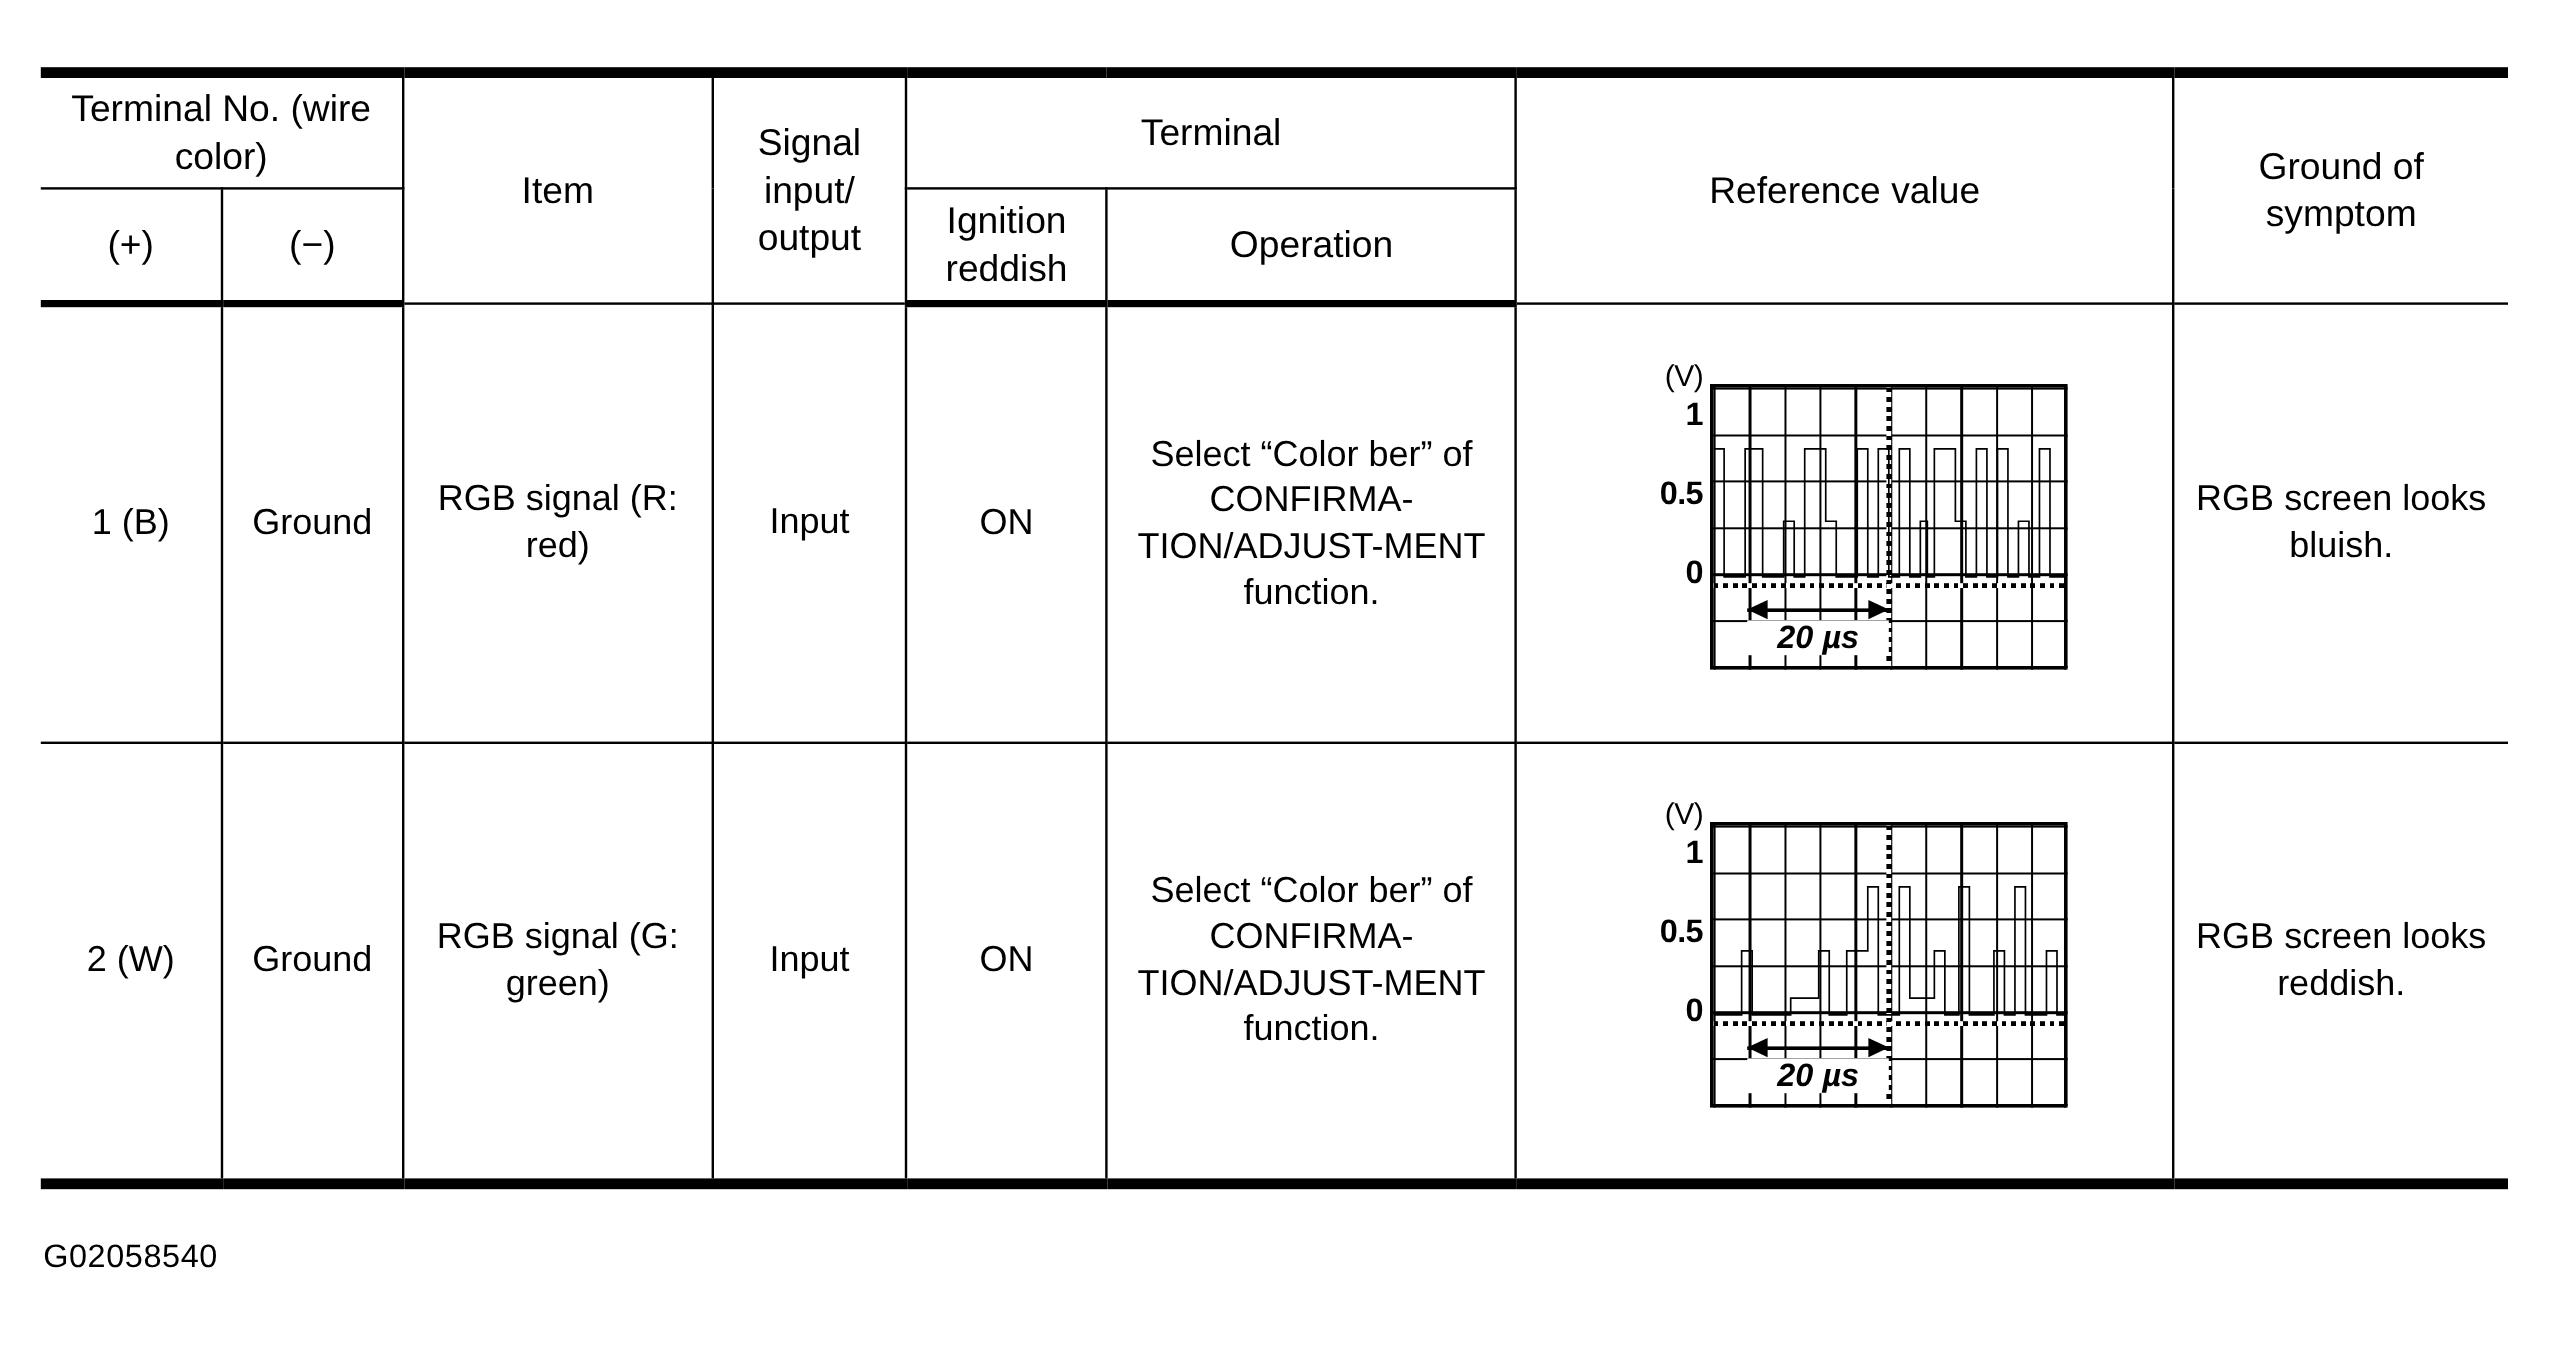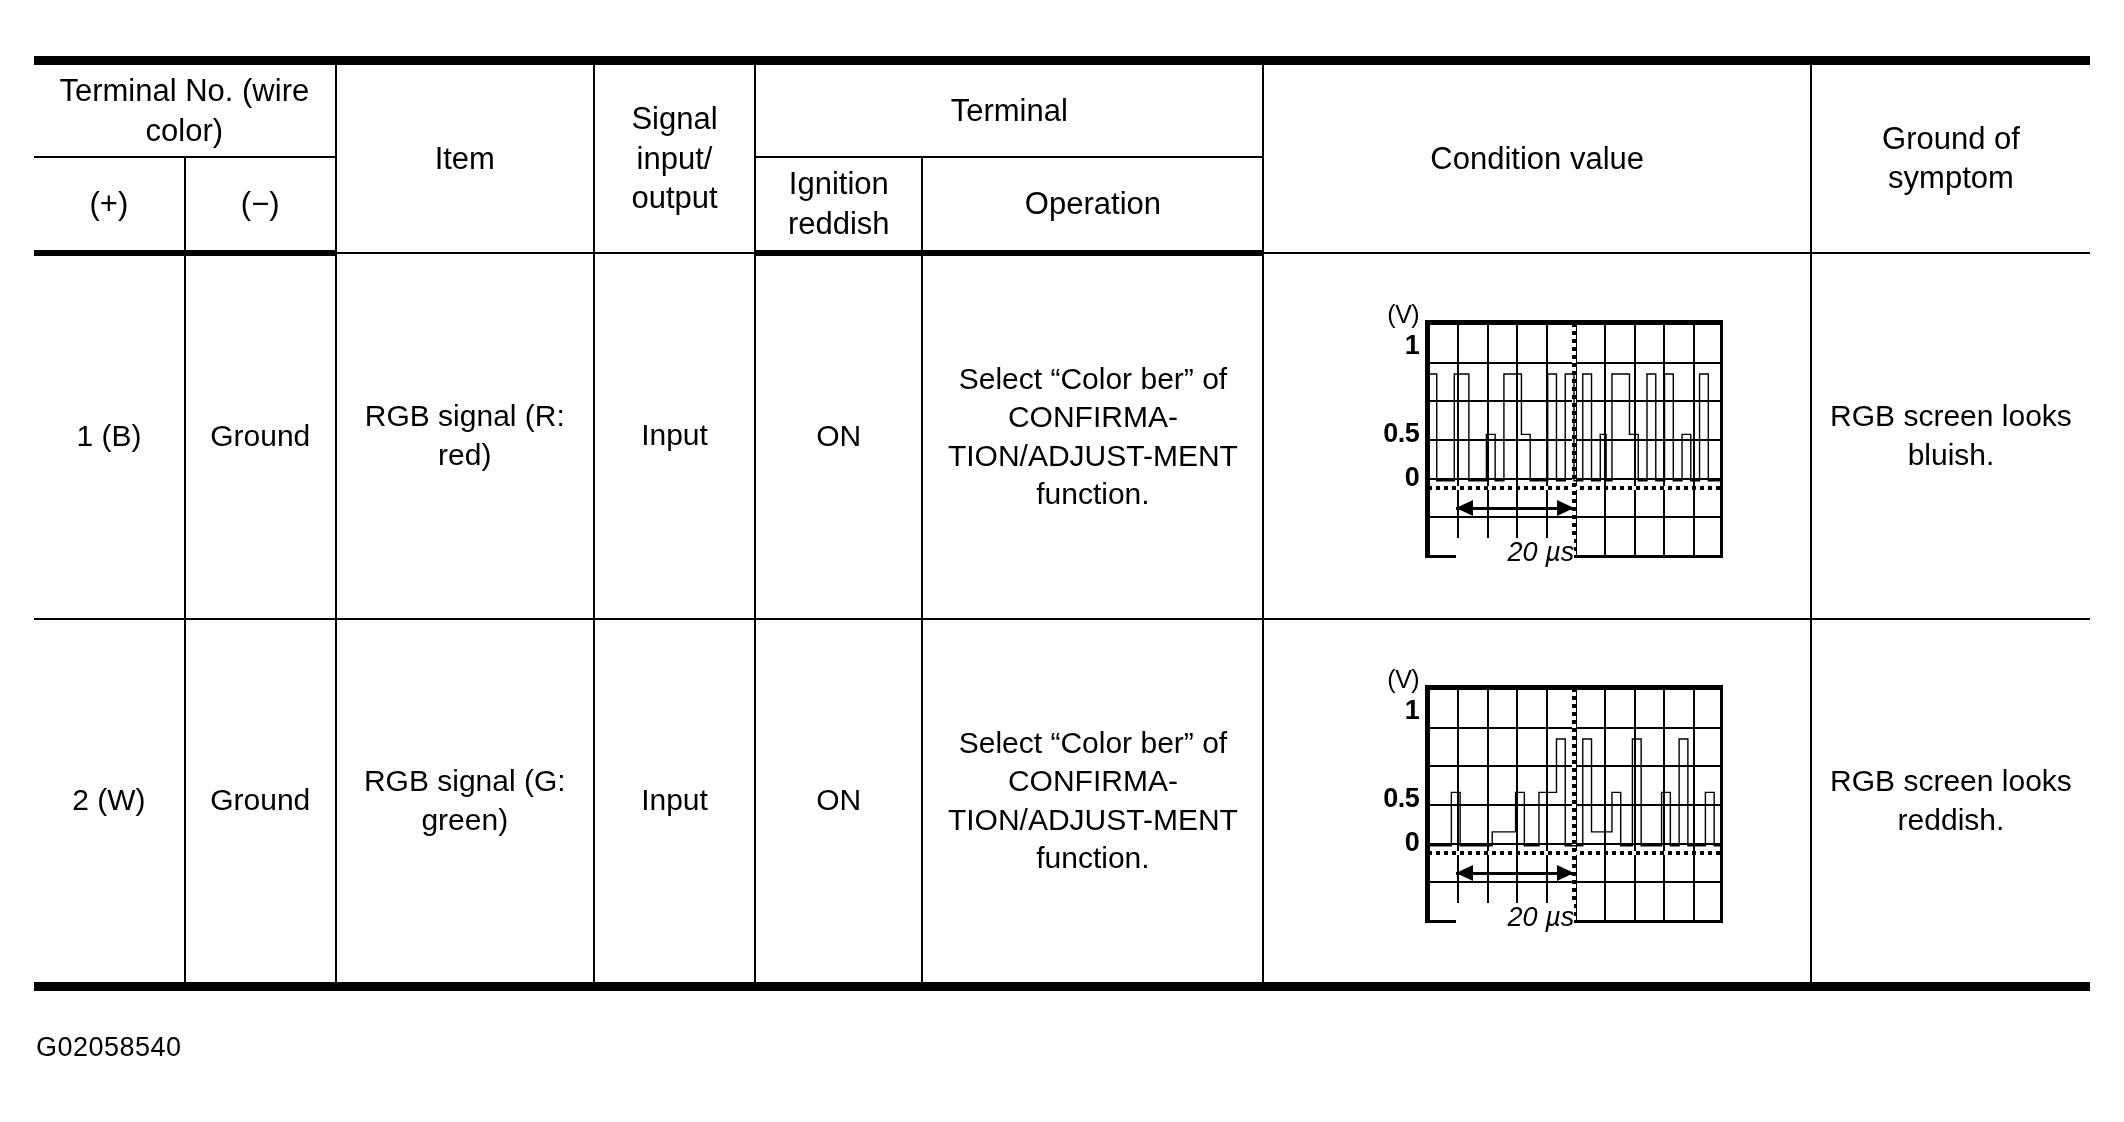--- a/index.html
+++ b/index.html
@@ -84,21 +84,21 @@
   .scope-labels span {
     position: absolute;
     right: 4px;
     font-weight: bold;
     font-size: 27px;
     letter-spacing: -0.5px;
     white-space: nowrap;
   }
   .lbl-v   { top: -4px;  font-size: 25px !important; font-weight: normal !important; }
   .lbl-1   { top: 26px; }
-  .lbl-05  { top: 92px; margin-top: 22px; }
+  .lbl-05  { top: 92px; }
   .lbl-0   { top: 158px; }
 
   .grid-wrap {
     position: absolute;
     left: 74px;
     top: 18px;
     width: 298px;
     height: 238px;
     border: 3px solid #000;
     box-sizing: border-box;
@@ -165,27 +165,26 @@
     border-top: 8px solid transparent;
     border-bottom: 8px solid transparent;
   }
   .tb-arrow.left  { left: 0;  border-right: 17px solid #000; }
   .tb-arrow.right { right: 0; border-left: 17px solid #000; }
   .timebase .tb-text {
     position: absolute;
     left: 0;
     top: 18px;
     width: 100%;
-    text-align: right;
-    font-weight: normal;
+    text-align: center;
+    font-weight: bold;
     font-style: italic;
     font-size: 27px;
     background: #fff;
     line-height: 1.1;
-    margin-top: 21px;
   }
 
   
   .fig-code {
     position: absolute;
     left: 36px;
     top: 1032px;
     font-size: 27px;
     letter-spacing: 0.5px;
     text-align: right;
@@ -206,21 +205,21 @@
         <col class="c-op">
       <col class="c-ref">
         <col class="c-sym">
     </colgroup>
     <thead>
       <tr>
         <th class="rule-top hdr" colspan="2" rowspan="1">Terminal No. (wire color)</th>
         <th class="rule-top hdr" rowspan="2">Item</th>
         <th class="rule-top hdr" rowspan="2">Signal input/ output</th>
         <th class="rule-top hdr" colspan="2">Terminal</th>
-        <th class="rule-top hdr" rowspan="2">Condition value</th>
+        <th class="rule-top hdr" rowspan="2">Reference value</th>
         <th class="rule-top hdr" rowspan="2">Ground of symptom</th>
       </tr>
       <tr>
         <th class="rule-mid hdr">(+)</th>
         <th class="rule-mid hdr">(−)</th>
         <th class="rule-mid hdr">Ignition reddish</th>
         <th class="rule-mid hdr">Operation</th>
       </tr>
     </thead>
     <tbody>

